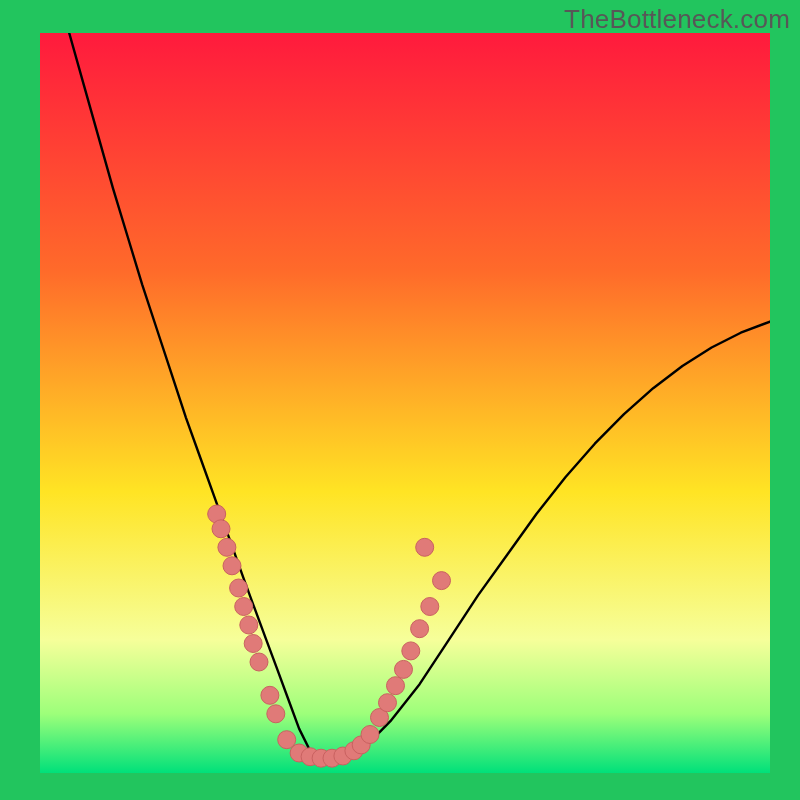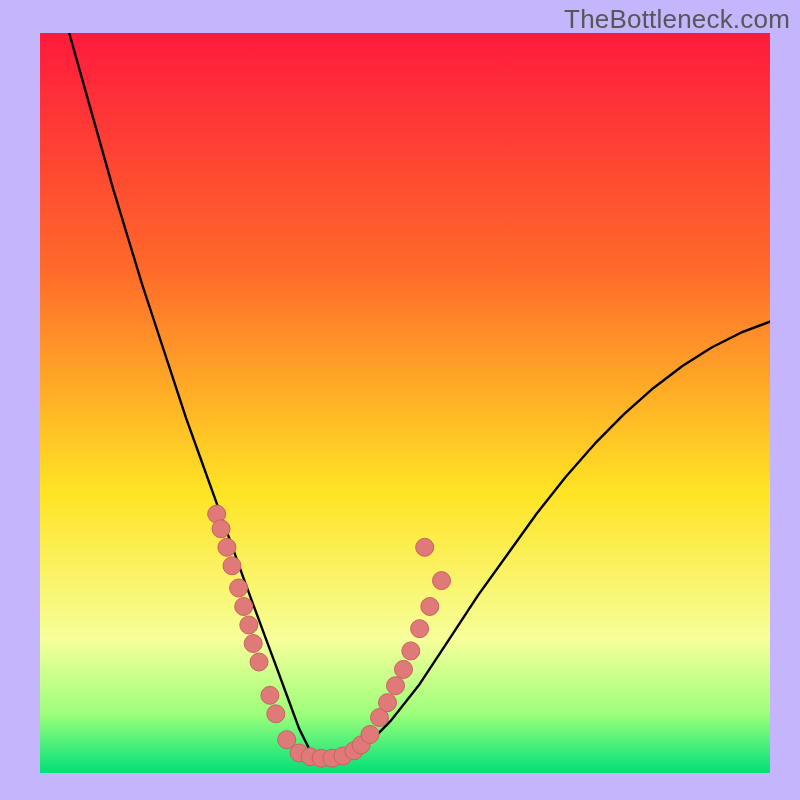--- a/index.html
+++ b/index.html
@@ -8,21 +8,21 @@
     background: #000;
     width: 800px;
     height: 800px;
     overflow: hidden;
     font-family: Arial, Helvetica, sans-serif;
   }
   .frame {
     position: relative;
     width: 800px;
     height: 800px;
-    background: #c4b5fd;
+    background: #22c55e;
   }
   .watermark {
     position: absolute;
     top: 4px;
     right: 10px;
     color: #575757;
     font-size: 26px;
     font-weight: 500;
     letter-spacing: 0.2px;
     z-index: 5;

